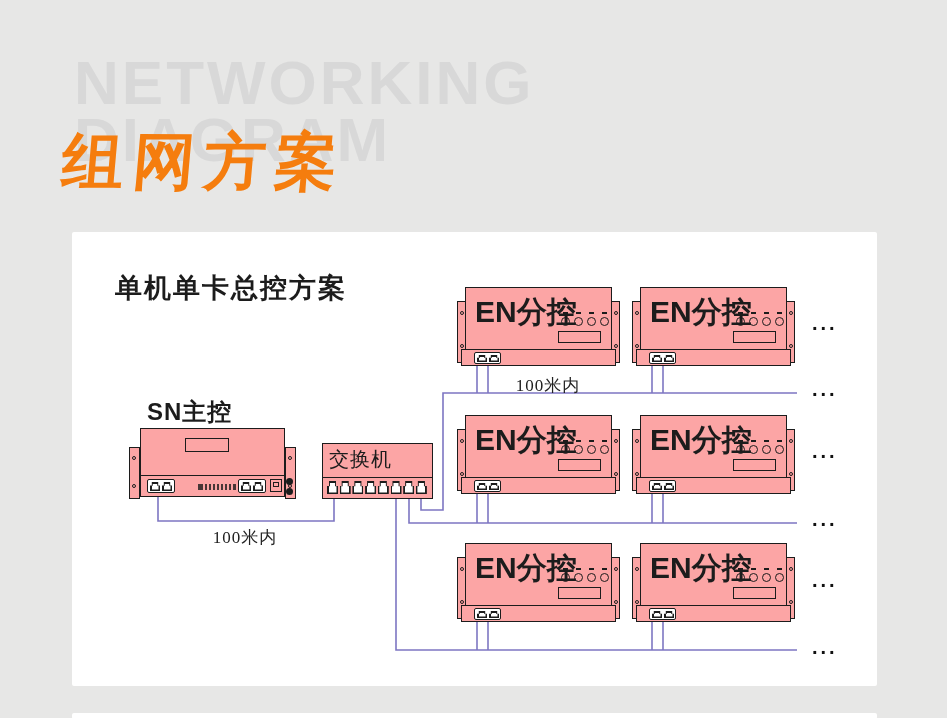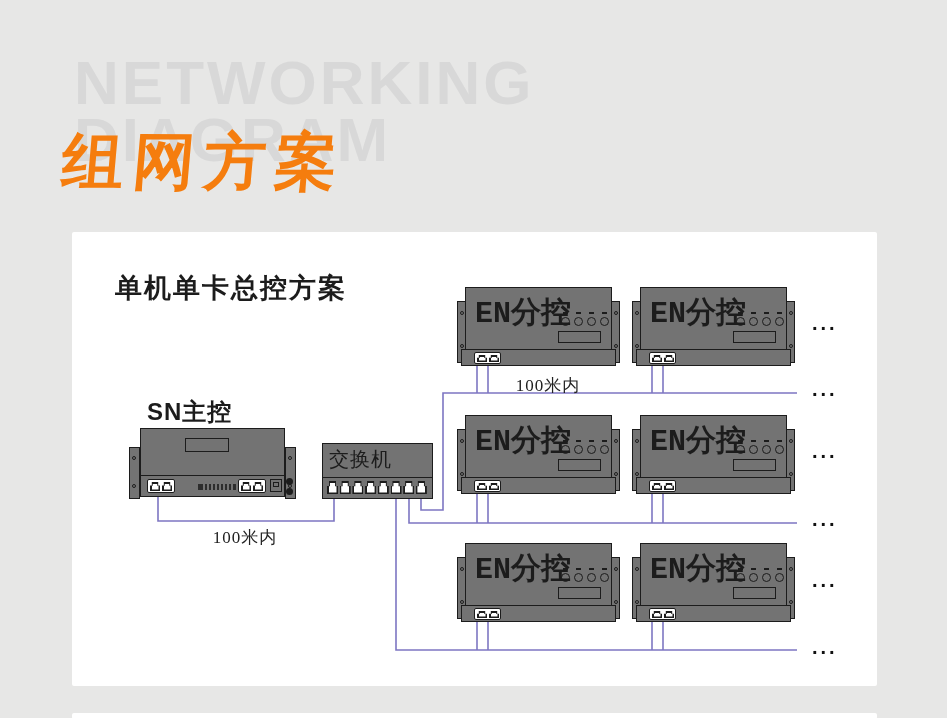--- a/index.html
+++ b/index.html
@@ -25,21 +25,21 @@
     color:var(--orange);font-size:62px;font-weight:800;letter-spacing:9px;
     transform:skewX(-5deg);white-space:nowrap;line-height:1.1;
   }
   
   .panel{position:absolute;left:72px;top:232px;width:805px;height:454px;background:#fff;border-radius:2px;z-index:3;}
   .panel-next{position:absolute;left:72px;top:713px;width:805px;height:6px;background:#fff;border-radius:2px;z-index:3;}
   .subtitle{position:absolute;left:115px;top:270px;z-index:6;font-size:27px;font-weight:800;letter-spacing:2px;}
   
   svg.cables{position:absolute;left:0;top:0;z-index:4;}
   
-  .devbox{border:1.5px solid var(--ink);background:#737373;box-sizing:border-box;position:absolute;font-family:Liberation Mono, monospace;}
+  .devbox{border:1.5px solid var(--ink);background:#fca5a5;box-sizing:border-box;position:absolute;}
   .hole{position:absolute;width:4px;height:4px;border:1px solid var(--ink);border-radius:50%;box-sizing:border-box;left:2px;}
   
   .sn-label{position:absolute;left:147px;top:396px;z-index:6;font-size:24px;font-weight:800;letter-spacing:1px;}
   .sn{position:absolute;left:129px;top:428px;width:167px;height:71px;z-index:5;}
   .sn .ear{top:19px;width:11px;height:52px;}
   .sn .ear.l{left:0;} .sn .ear.r{left:156px;}
   .sn .main{left:11px;top:0;width:145px;height:49px;}
   .sn .screen{left:44px;top:9px;width:44px;height:14px;border-width:1px;}
   .sn .strip{left:11px;top:47px;width:145px;height:22px;}
   .dip{position:absolute;left:57px;top:8px;width:32px;height:6px;

